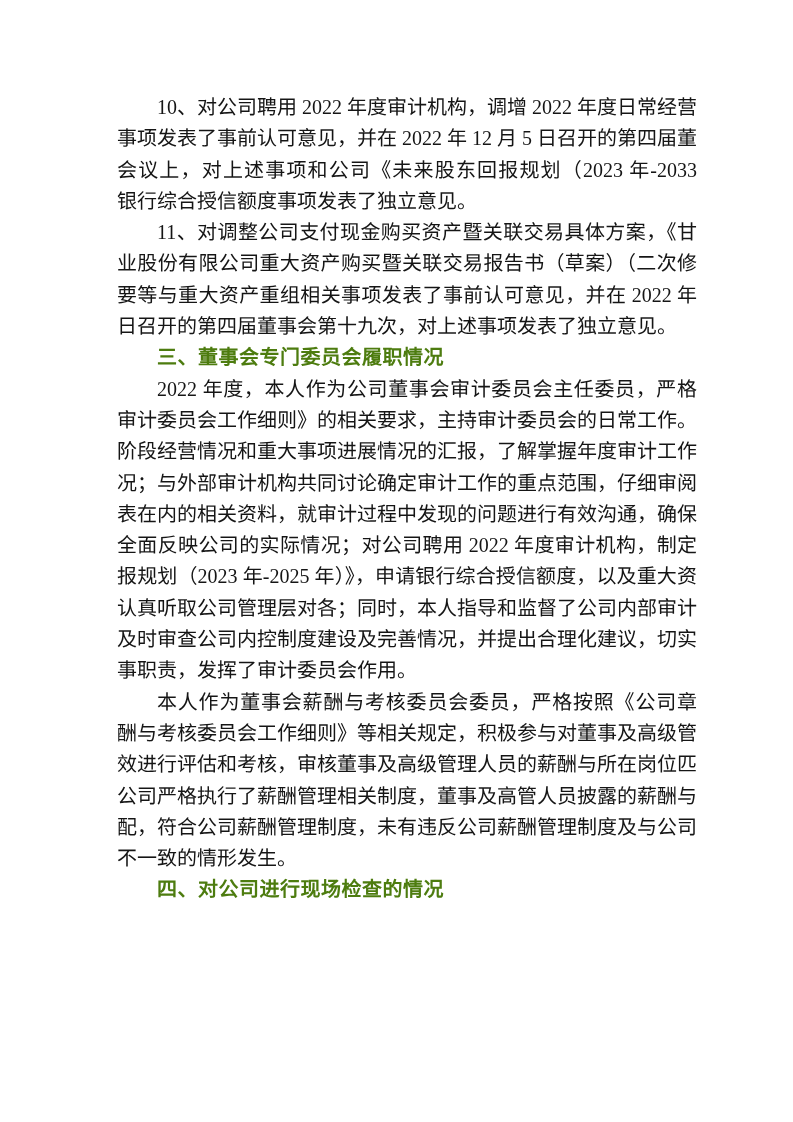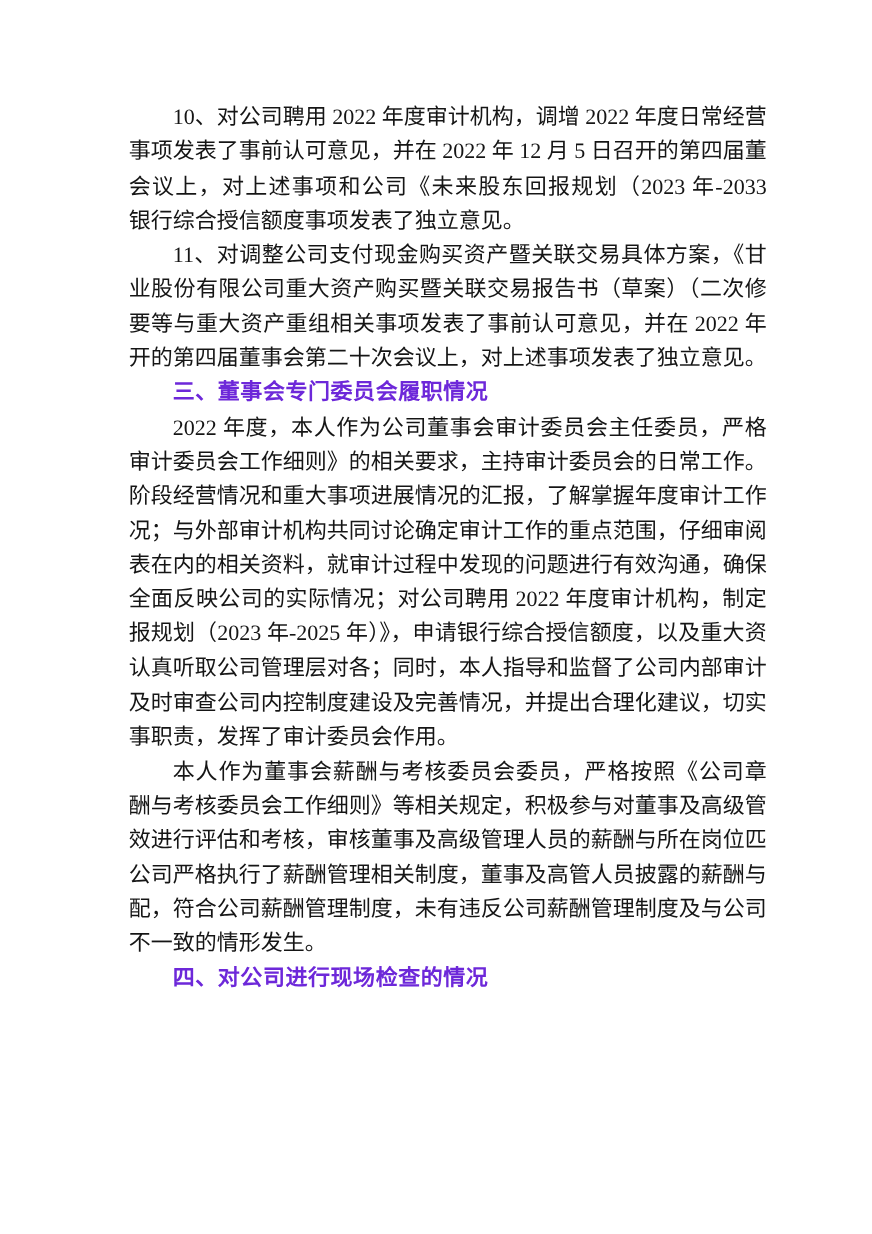--- a/index.html
+++ b/index.html
@@ -32,42 +32,42 @@
     overflow: hidden;
     text-align: justify;
     text-align-last: justify;
     white-space: normal;
   }
   .line.first { text-indent: 2em; }
   .line.end { text-align-last: left; }
   .block.heading .line {
     font-family: "Liberation Sans", "DejaVu Sans", sans-serif;
     font-weight: 700;
-    color: #6d28d9;
+    color: #4d7c0f;
     text-align: left;
     text-align-last: left;
     letter-spacing: 0.5px;
   }
 </style>
 </head>
 <body>
 
 <div class="page">
   <main class="content" id="doc">
       <div class="block paragraph">
         <div class="line first">10、对公司聘用 2022 年度审计机构，调增 2022 年度日常经营关联交易预计</div>
         <div class="line">事项发表了事前认可意见，并在 2022 年 12 月 5 日召开的第四届董事会第十九次</div>
         <div class="line">会议上，对上述事项和公司《未来股东回报规划（2023 年-2033 年）》，公司申请</div>
         <div class="line end">银行综合授信额度事项发表了独立意见。</div>
       </div>
       <div class="block paragraph">
         <div class="line first">11、对调整公司支付现金购买资产暨关联交易具体方案，《甘肃陇神戎发药</div>
         <div class="line">业股份有限公司重大资产购买暨关联交易报告书（草案）（二次修订稿）》及其摘</div>
         <div class="line">要等与重大资产重组相关事项发表了事前认可意见，并在 2022 年 12 月 26 日召</div>
-        <div class="line end">开的第四届董事会第二十次会议上，对上述事项发表了独立意见。</div>
+        <div class="line end">日召开的第四届董事会第十九次，对上述事项发表了独立意见。</div>
       </div>
       <div class="block heading">
         <div class="line first end">三、董事会专门委员会履职情况</div>
       </div>
       <div class="block paragraph">
         <div class="line first">2022 年度，本人作为公司董事会审计委员会主任委员，严格按照《董事会</div>
         <div class="line">审计委员会工作细则》的相关要求，主持审计委员会的日常工作。在公司定期财</div>
         <div class="line">阶段经营情况和重大事项进展情况的汇报，了解掌握年度审计工作安排及进展情</div>
         <div class="line">况；与外部审计机构共同讨论确定审计工作的重点范围，仔细审阅了包括财务报</div>
         <div class="line">表在内的相关资料，就审计过程中发现的问题进行有效沟通，确保审计报告能够</div>

